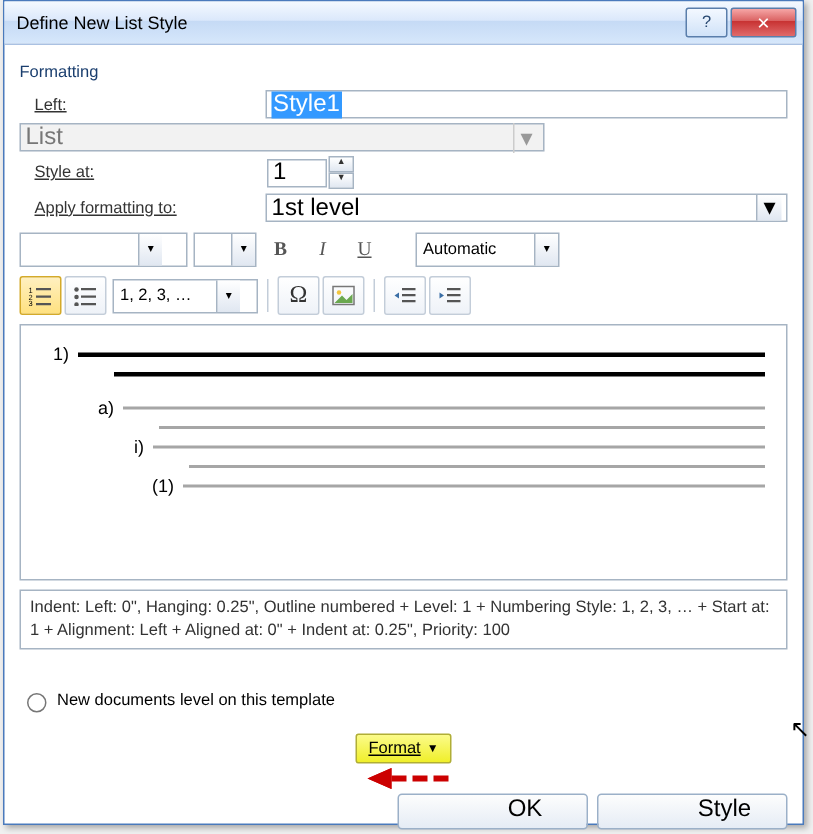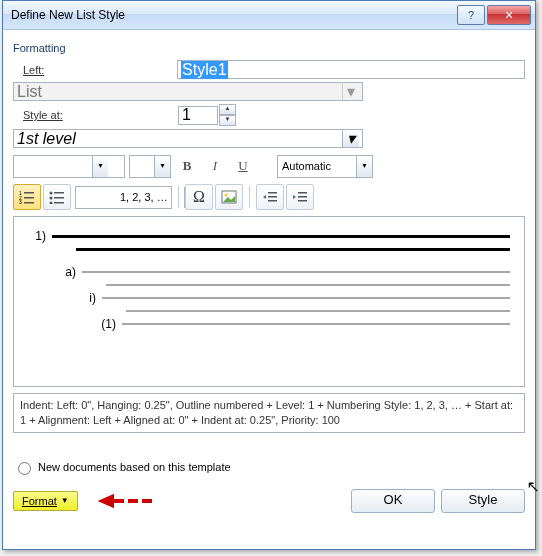--- a/index.html
+++ b/index.html
@@ -127,21 +127,20 @@
   background: linear-gradient(#fff,#e0e7f1);
   font-size: 6px;
   line-height: 7px;
   text-align: center;
   color: #333;
 }
 .apply-select {
   width: 350px;
   display: flex;
   align-items: center;
-  font-style: italic;
 }
 .apply-select .arrow {
   margin-left: auto;
   width: 16px;
   text-align: center;
   border-left: 1px solid #a6b4c3;
   background: linear-gradient(#fff,#e0e7f1);
   height: 100%;
   line-height: 17px;
 }
@@ -199,21 +198,21 @@
   justify-content: center;
   font-size: 13px;
   color: #333;
 }
 .tb-btn.active {
   background: linear-gradient(#fff0c0, #ffe180);
   border-color: #d4aa2a;
 }
 .tb-btn svg { display: block; }
 .num-combo { margin-left: 2px; width: 95px; }
-.num-combo .val { min-width: 60px; margin-left: 40px; }
+.num-combo .val { min-width: 60px; }
 .sep {
   width: 1px;
   height: 22px;
   background: #c3cdd9;
   margin: 0 4px;
 }
 .omega { font-size: 16px; font-family: serif; }
 .preview-box {
   margin-top: 6px;
   border: 1px solid #a6b4c3;
@@ -254,20 +253,21 @@
 }
 .radio-row label {
   display: flex;
   align-items: center;
   gap: 4px;
 }
 .footer {
   margin-top: 14px;
   display: flex;
   align-items: center;
+  flex-direction: column;
 }
 .format-btn {
   padding: 3px 8px;
   border: 1px solid #b0ae36;
   background: linear-gradient(#fbfb8a,#f0ef2a);
   font-size: 11px;
   display: flex;
   align-items: center;
   gap: 4px;
   border-radius: 2px;
@@ -278,24 +278,25 @@
   display: flex;
   align-items: center;
 }
 .arrow-callout svg { display: block; }
 .btn {
   width: 82px;
   height: 22px;
   border: 1px solid #9bb0c8;
   border-radius: 3px;
   background: linear-gradient(#fdfdfd,#e5ecf5);
-  font-size: 13px;
+  font-size: 16px;
   line-height: 20px;
   text-align: center;
   margin-left: 6px;
+  padding-left: 43px;
 }
 .cursor {
   position: absolute;
   right: 2px;
   bottom: 60px;
   font-size: 16px;
   color: #000;
 }
 </style>
 </head>
@@ -335,20 +336,21 @@
       <div class="spinner">
         <input type="text" value="1" style="">
         <div class="arrows">
           <div>▲</div>
           <div>▼</div>
         </div>
       </div>
     </div>
 
     <div class="row">
+      <span class="lbl underline" style="padding-left:10px">Apply formatting to:</span>
       <div class="combo apply-select">
         <span>1st level</span>
         <span class="arrow">▾</span>
       </div>
     </div>
 
     <div class="format-toolbar">
       <div class="combo-box" style="width:110px">
         <span class="val"></span>
         <span class="arrow">▾</span>
@@ -451,21 +453,21 @@
         <span class="plabel">(1)</span>
         <div class="pline gray"></div>
       </div>
     </div>
 
     <div class="desc-box">Indent: Left:  0", Hanging:  0.25", Outline numbered + Level: 1 + Numbering Style: 1, 2, 3, … + Start at: 1 + Alignment: Left + Aligned at:  0" + Indent at:  0.25", Priority: 100</div>
 
     <div class="radio-row">
       <label>
         <input type="radio" name="scope" style="">
-        <span>New documents based on this template</span>
+        <span>New documents level on this template</span>
       </label>
     </div>
 
     <div class="footer">
       <div class="format-btn">
         <span style="text-decoration:underline">Format</span>
         <span class="drop">▼</span>
       </div>
       <div class="arrow-callout">
         <svg width="70" height="20">

